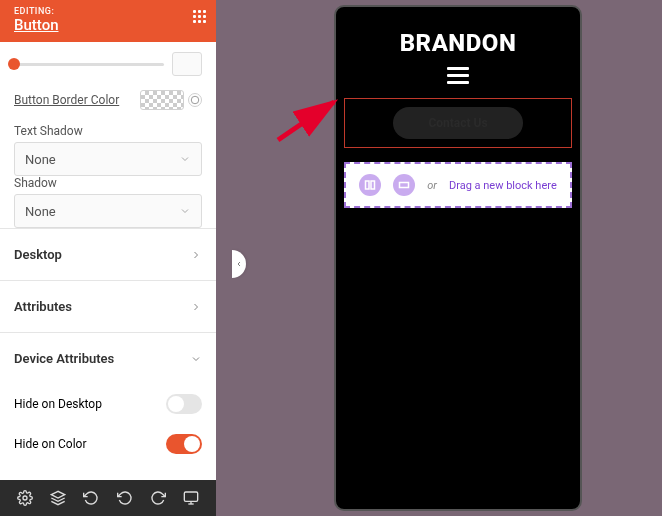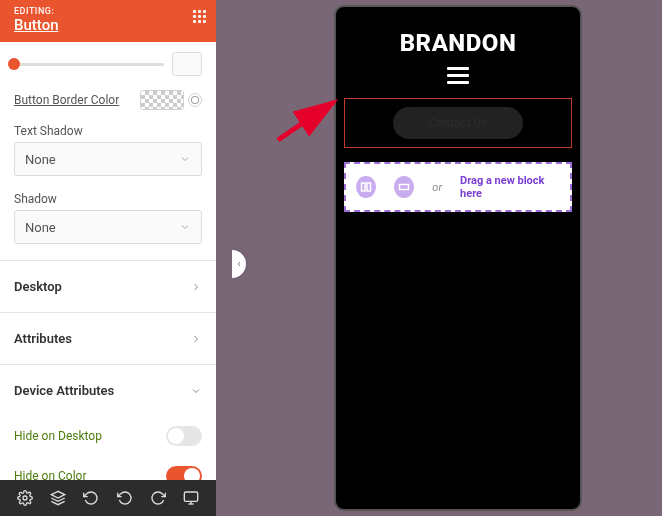--- a/index.html
+++ b/index.html
@@ -21,29 +21,29 @@
 .slider-num { width: 30px; height: 24px; border: 1px solid #dcdcdc; border-radius: 3px; background: #fafafa; }
 
 .prop-row { display: flex; justify-content: space-between; align-items: center; margin-bottom: 14px; font-size: 12px; color: #555; text-decoration: underline; }
 .swatch { width: 44px; height: 20px; border: 1px solid #d0d0d0; border-radius: 3px; background:
   linear-gradient(45deg,#ccc 25%,transparent 25%),linear-gradient(-45deg,#ccc 25%,transparent 25%),
   linear-gradient(45deg,transparent 75%,#ccc 75%),linear-gradient(-45deg,transparent 75%,#ccc 75%);
   background-size: 8px 8px; background-position: 0 0,0 4px,4px -4px,-4px 0; position: relative; }
 .swatch-picker { width: 14px; height: 14px; border: 1px solid #d0d0d0; border-radius: 50%; margin-left: 4px; display: inline-flex; align-items: center; justify-content: center; font-size: 8px; color: #888; }
 
 .field-label { font-size: 12px; color: #555; margin-bottom: 4px; }
-.select { width: 100%; height: 34px; border: 1px solid #dcdcdc; border-radius: 3px; background: #fafafa; display: flex; align-items: center; justify-content: space-between; padding: 0 10px; font-size: 13px; color: #555; margin-bottom: 16px; }
+.select { width: 100%; height: 34px; border: 1px solid #dcdcdc; border-radius: 3px; background: #fafafa; display: flex; align-items: center; justify-content: space-between; padding: 0 10px; font-size: 13px; color: #555; }
 .select svg { opacity: 0.5; }
 
 .divider { height: 1px; background: #e5e5e5; margin: 0 -14px 0; }
 
 .collapse-row { display: flex; justify-content: space-between; align-items: center; padding: 18px 0; font-size: 13px; color: #333; font-weight: 600; cursor: pointer; }
 .collapse-row svg { opacity: 0.6; }
 
-.toggle-row { display: flex; justify-content: space-between; align-items: center; padding: 10px 0; font-size: 12px; color: #4d7c0f; }
+.toggle-row { display: flex; justify-content: space-between; align-items: center; padding: 10px 0; font-size: 12px; color: #000000; }
 .toggle { width: 36px; height: 20px; border-radius: 10px; position: relative; }
 .toggle.off { background: #e5e5e5; }
 .toggle.on { background: #e9552e; }
 .toggle .knob { position: absolute; top: 2px; width: 16px; height: 16px; background: #fff; border-radius: 50%; }
 .toggle.off .knob { left: 2px; }
 .toggle.on .knob { right: 2px; }
 
 .sb-footer { height: 36px; background: #2c2c2c; display: flex; align-items: center; justify-content: space-around; padding: 0 8px; }
 .sb-footer .fbtn { color: #ddd; width: 22px; height: 22px; display: flex; align-items: center; justify-content: center; cursor: pointer; }
 
@@ -52,25 +52,25 @@
 
 
 .preview { position: absolute; left: 334px; top: 5px; width: 248px; height: 506px; background: #000; border-radius: 10px; border: 2px solid #555; overflow: hidden; }
 .pv-brand { text-align: center; color: #fff; font-weight: 800; font-size: 24px; letter-spacing: 0.5px; padding-top: 22px; }
 .pv-burger { margin: 10px auto 14px; width: 22px; display: flex; flex-direction: column; gap: 4px; }
 .pv-burger i { display: block; height: 3px; background: #fff; border-radius: 1px; }
 
 .pv-button-wrap { margin: 0 8px; border: 1px solid #c0392b; padding: 8px; }
 .pv-button { margin: 0 auto; width: 130px; height: 32px; background: #222; border-radius: 16px; display: flex; align-items: center; justify-content: center; color: #2a2a2a; font-size: 12px; font-weight: 700; }
 
-.pv-drop { margin: 14px 8px 0; background: #fff; border: 2px dashed #9d6fd6; padding: 10px; display: flex; align-items: center; justify-content: center; gap: 18px; }
+.pv-drop { margin: 14px 8px 0; background: #fff; border: 2px dashed #9d6fd6; padding: 10px; display: flex; align-items: center; justify-content: center; gap: 12px; }
 .pv-drop .round { width: 22px; height: 22px; background: #c9abef; border-radius: 50%; display: flex; align-items: center; justify-content: center; }
 .pv-drop .round svg { stroke: #fff; }
 .pv-drop .or { color: #888; font-size: 11px; font-style: italic; }
-.pv-drop .txt { color: #7a3fd3; font-size: 11px; font-weight: 700; }
+.pv-drop .txt { color: #7a3fd3; font-size: 11px; font-weight: 400; }
 
 
 .arrow { position: absolute; left: 270px; top: 88px; pointer-events: none; }
 </style>
 </head>
 <body>
 
 <div class="sidebar">
   <div class="sb-header">
     <div class="editing">EDITING:</div>

